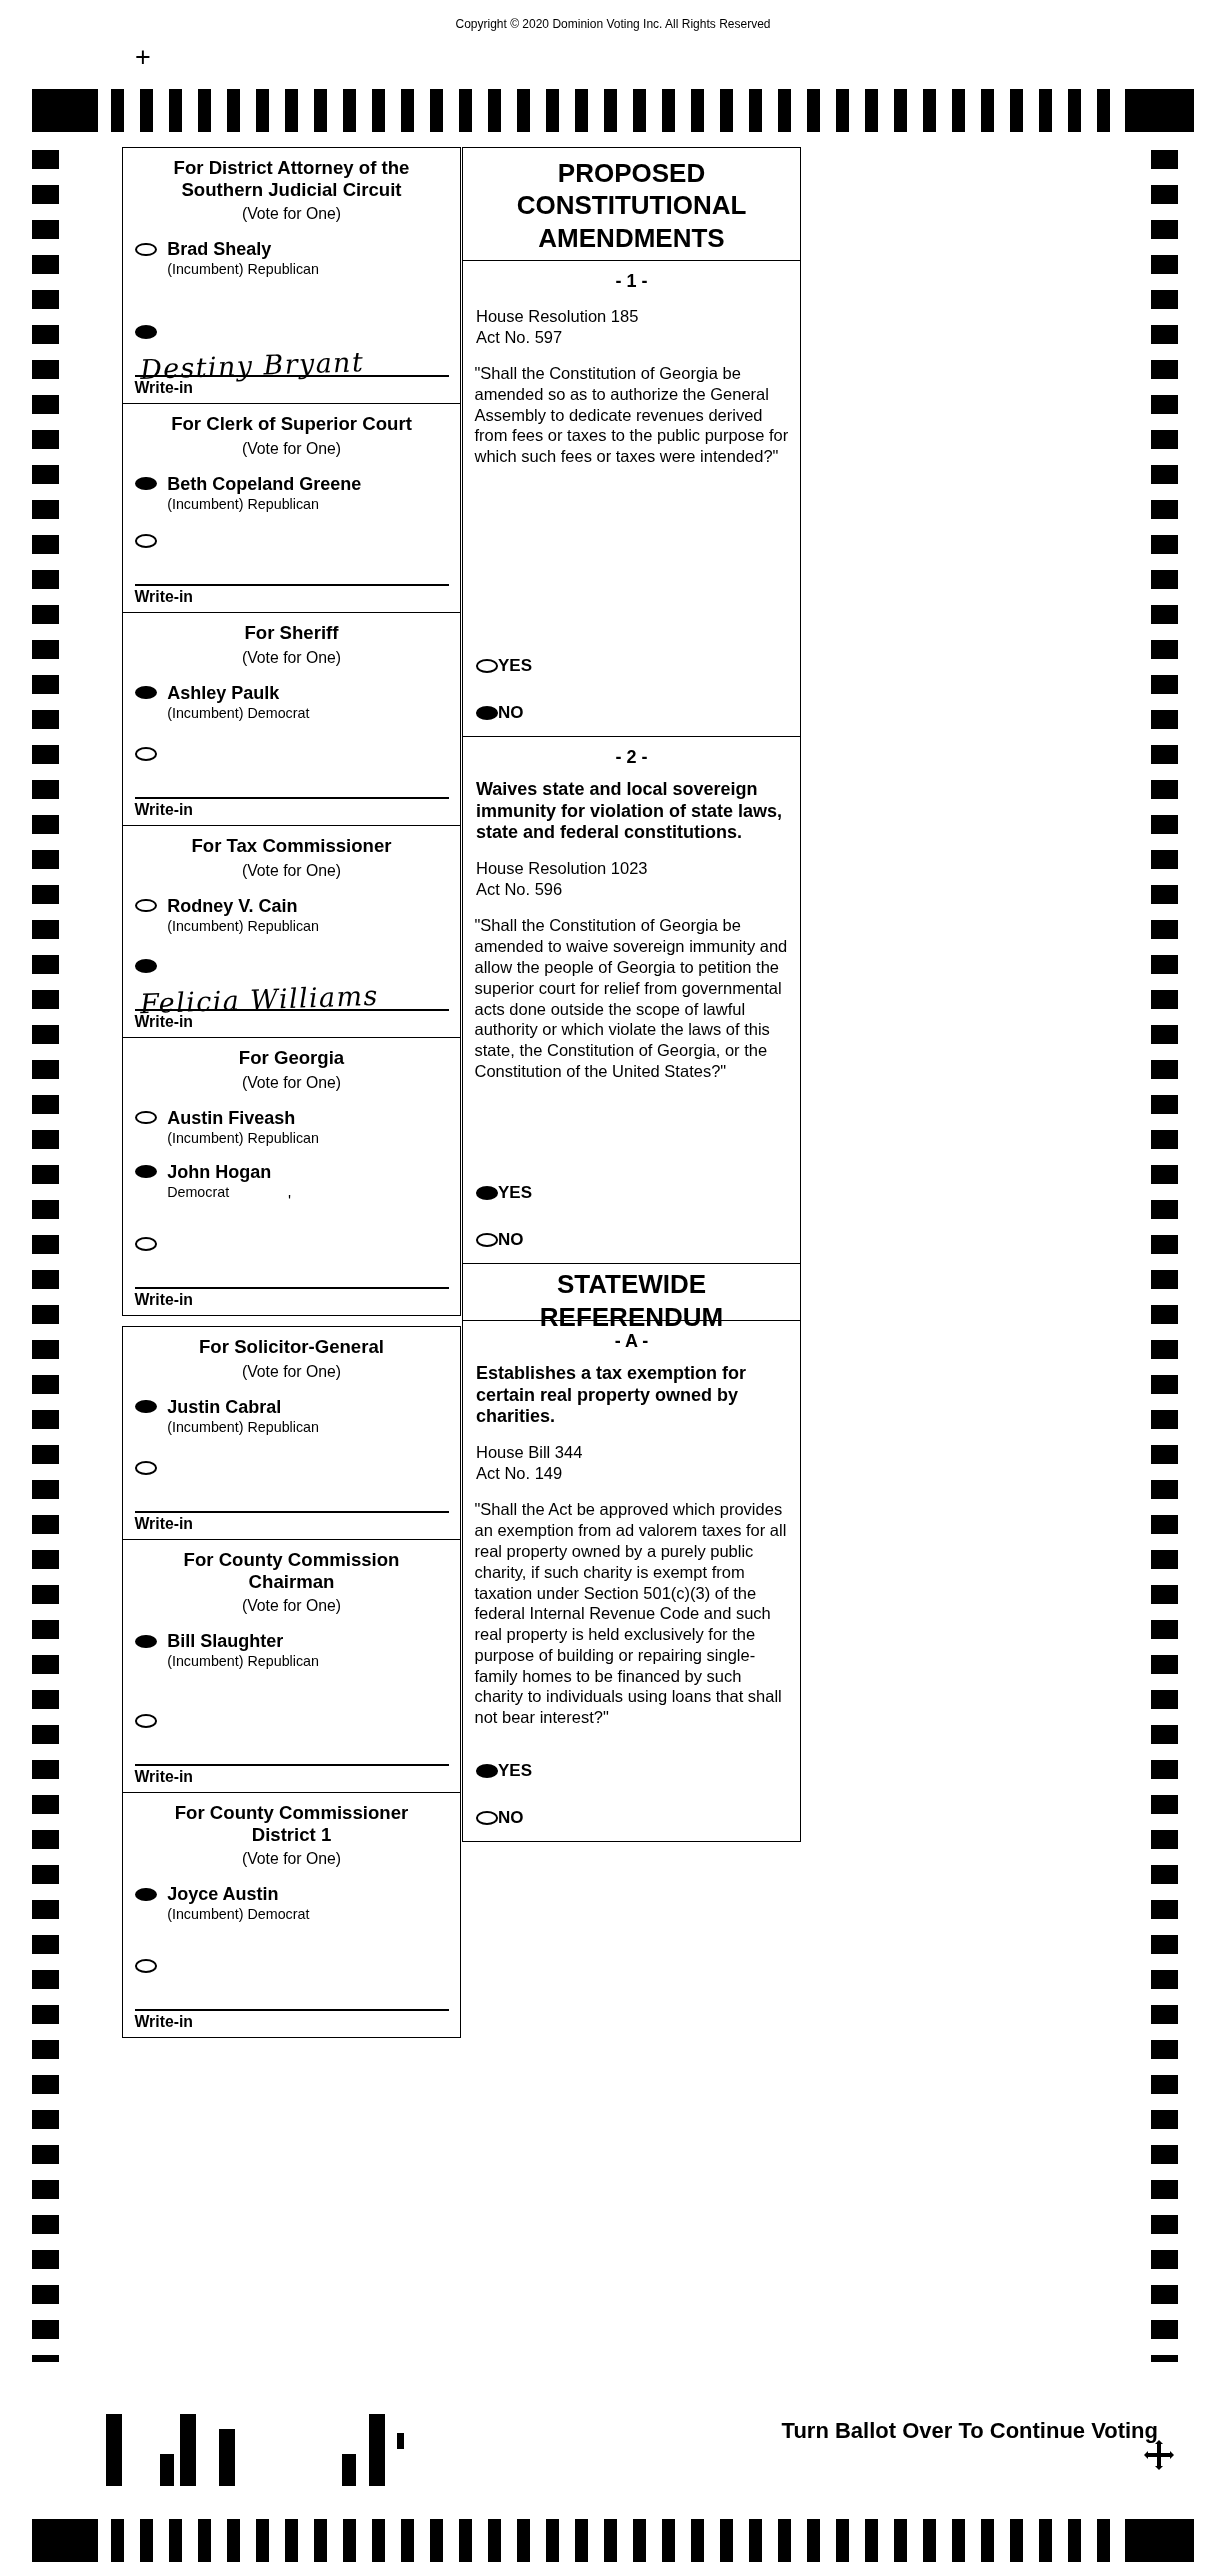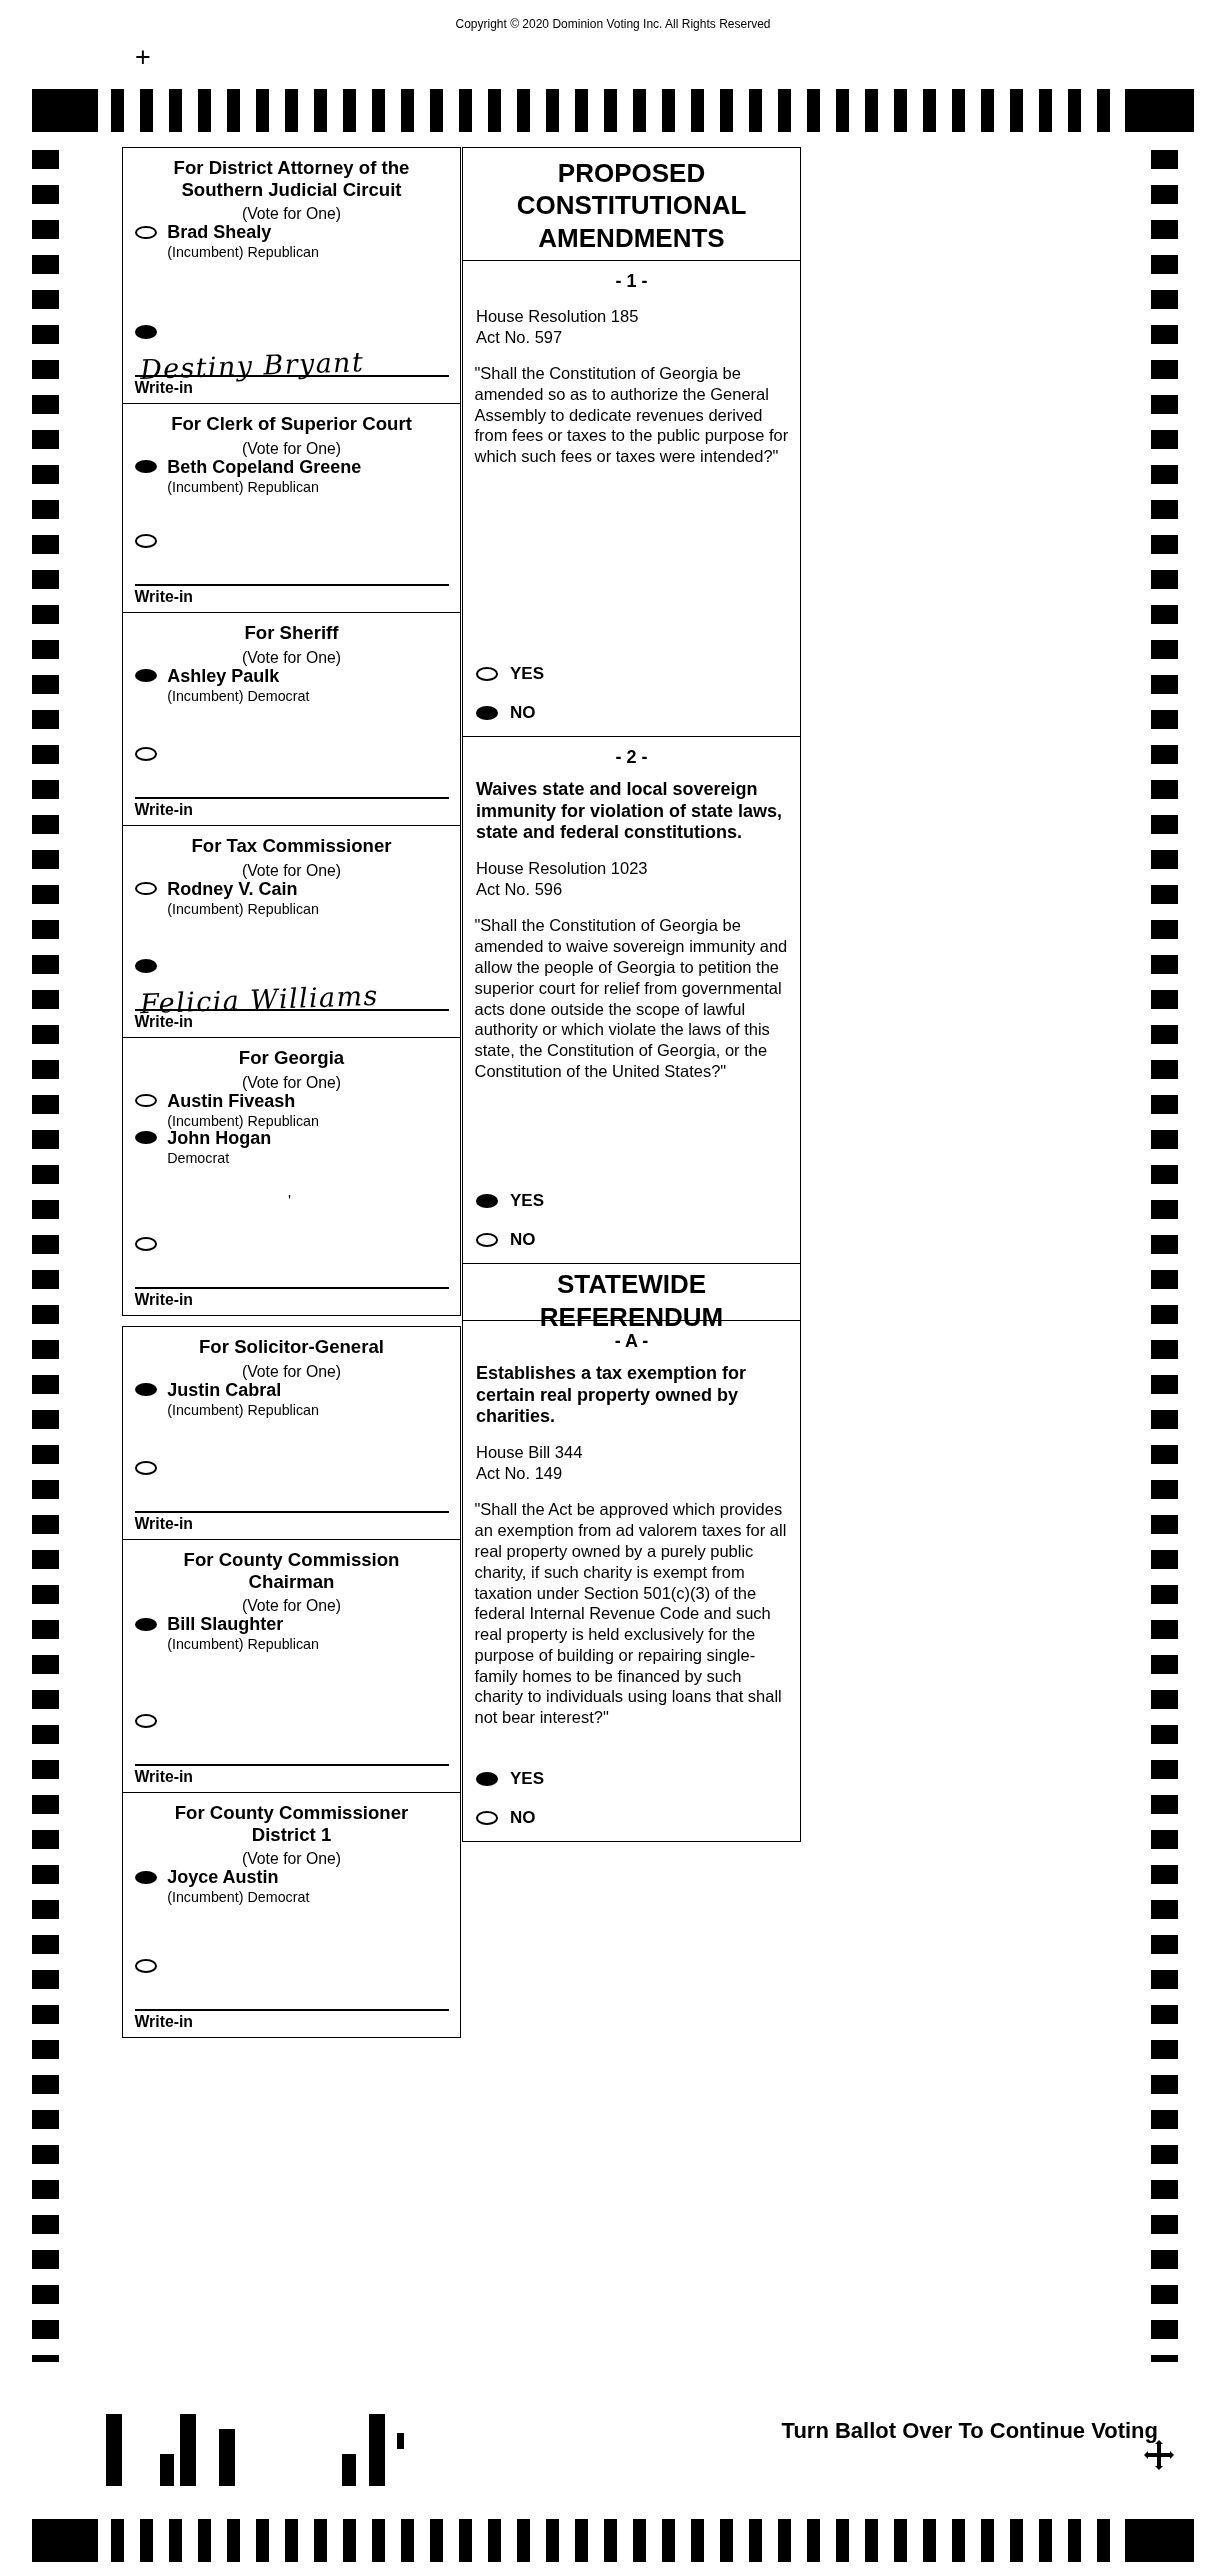--- a/index.html
+++ b/index.html
@@ -26,21 +26,21 @@
   .right-col { position:absolute; left:462px; top:147px; width:339px; border:1.4px solid #000; background:#fff; }
 
   .contest { display:flex; flex-direction:column; border-top:1.4px solid #000; }
   .contest:first-child { border-top:none; }
   .c1{height:255px} .c2{height:209px} .c3{height:213px} .c4{height:212px} .c5{height:278px}
   .c6{height:212px} .c7{height:253px} .c8{height:245px}
 
   .c-title { text-align:center; font-weight:bold; font-size:18.6px; line-height:1.18; padding-top:9.3px; }
   .instr { text-align:center; font-size:15.8px; margin-top:4.3px; }
 
-  .cand { display:flex; gap:10.7px; padding-left:11.5px; align-items:flex-start; }
+  .cand { display:flex; gap:10.7px; padding-left:11.5px; margin-top:17px; align-items:flex-start; }
   .bubble { display:inline-block; width:22px; height:13.6px; border:2.1px solid #000; border-radius:50%;
             background:#fff; flex:0 0 auto; margin-top:2.1px; }
   .bubble.filled { background:#000; }
   .cand-name { font-weight:bold; font-size:18px; line-height:1.05; }
   .cand-party { font-size:14.3px; margin-top:2.1px; }
   .inc { font-weight:normal; }
 
   .writein { margin-top:auto; padding:0 11.5px 5.7px 11.5px; position:relative; }
   .wi-bubble-row { margin-bottom:8.6px; line-height:0; }
   .wi-line { border-bottom:2.1px solid #000; height:30px; position:relative; }
@@ -57,21 +57,21 @@
   .ref-header { height:57px; padding-top:4.3px; }
   .ref-header .hdr-inner { max-width:215px; }
 
   .measure { display:flex; flex-direction:column; }
   .m1{height:475px} .m2{height:528px; border-bottom:1.4px solid #000;} .ma{height:520px}
   .m-num { text-align:center; font-weight:bold; font-size:18px; margin-top:10px; }
   .m-summary { font-weight:bold; font-size:18px; line-height:1.2; padding:0 13px; margin-top:11.5px; }
   .m-refs { font-size:16.5px; line-height:1.25; padding:0 13px; margin-top:14.3px; }
   .m-body { font-size:16.5px; line-height:1.26; padding:0 11.5px; margin-top:15.8px; }
   .vote-group { margin-top:auto; padding-bottom:13px; }
-  .vote-row { display:flex; align-items:center; gap:12px; padding-left:13px; margin-top:19px;
+  .vote-row { display:flex; align-items:center; padding-left:13px; margin-top:27px;
     font-weight:bold; font-size:17px; }
   .vote-row .bubble { margin-top:0; }
 
   
   .turn-over { position:absolute; right:68px; top:2418px; font-weight:bold; font-size:22px; }
   .id-mark { position:absolute; background:#000; }
   .cross { position:absolute; left:1144px; top:2440px; width:30px; height:30px; }
   .cross .h { position:absolute; top:13px; left:2.9px; width:24px; height:4.3px; background:#000; }
   .cross .v { position:absolute; left:13px; top:2.9px; width:4.3px; height:24px; background:#000; }
   .cross .t { position:absolute; width:0; height:0; border:4.3px solid transparent; }

